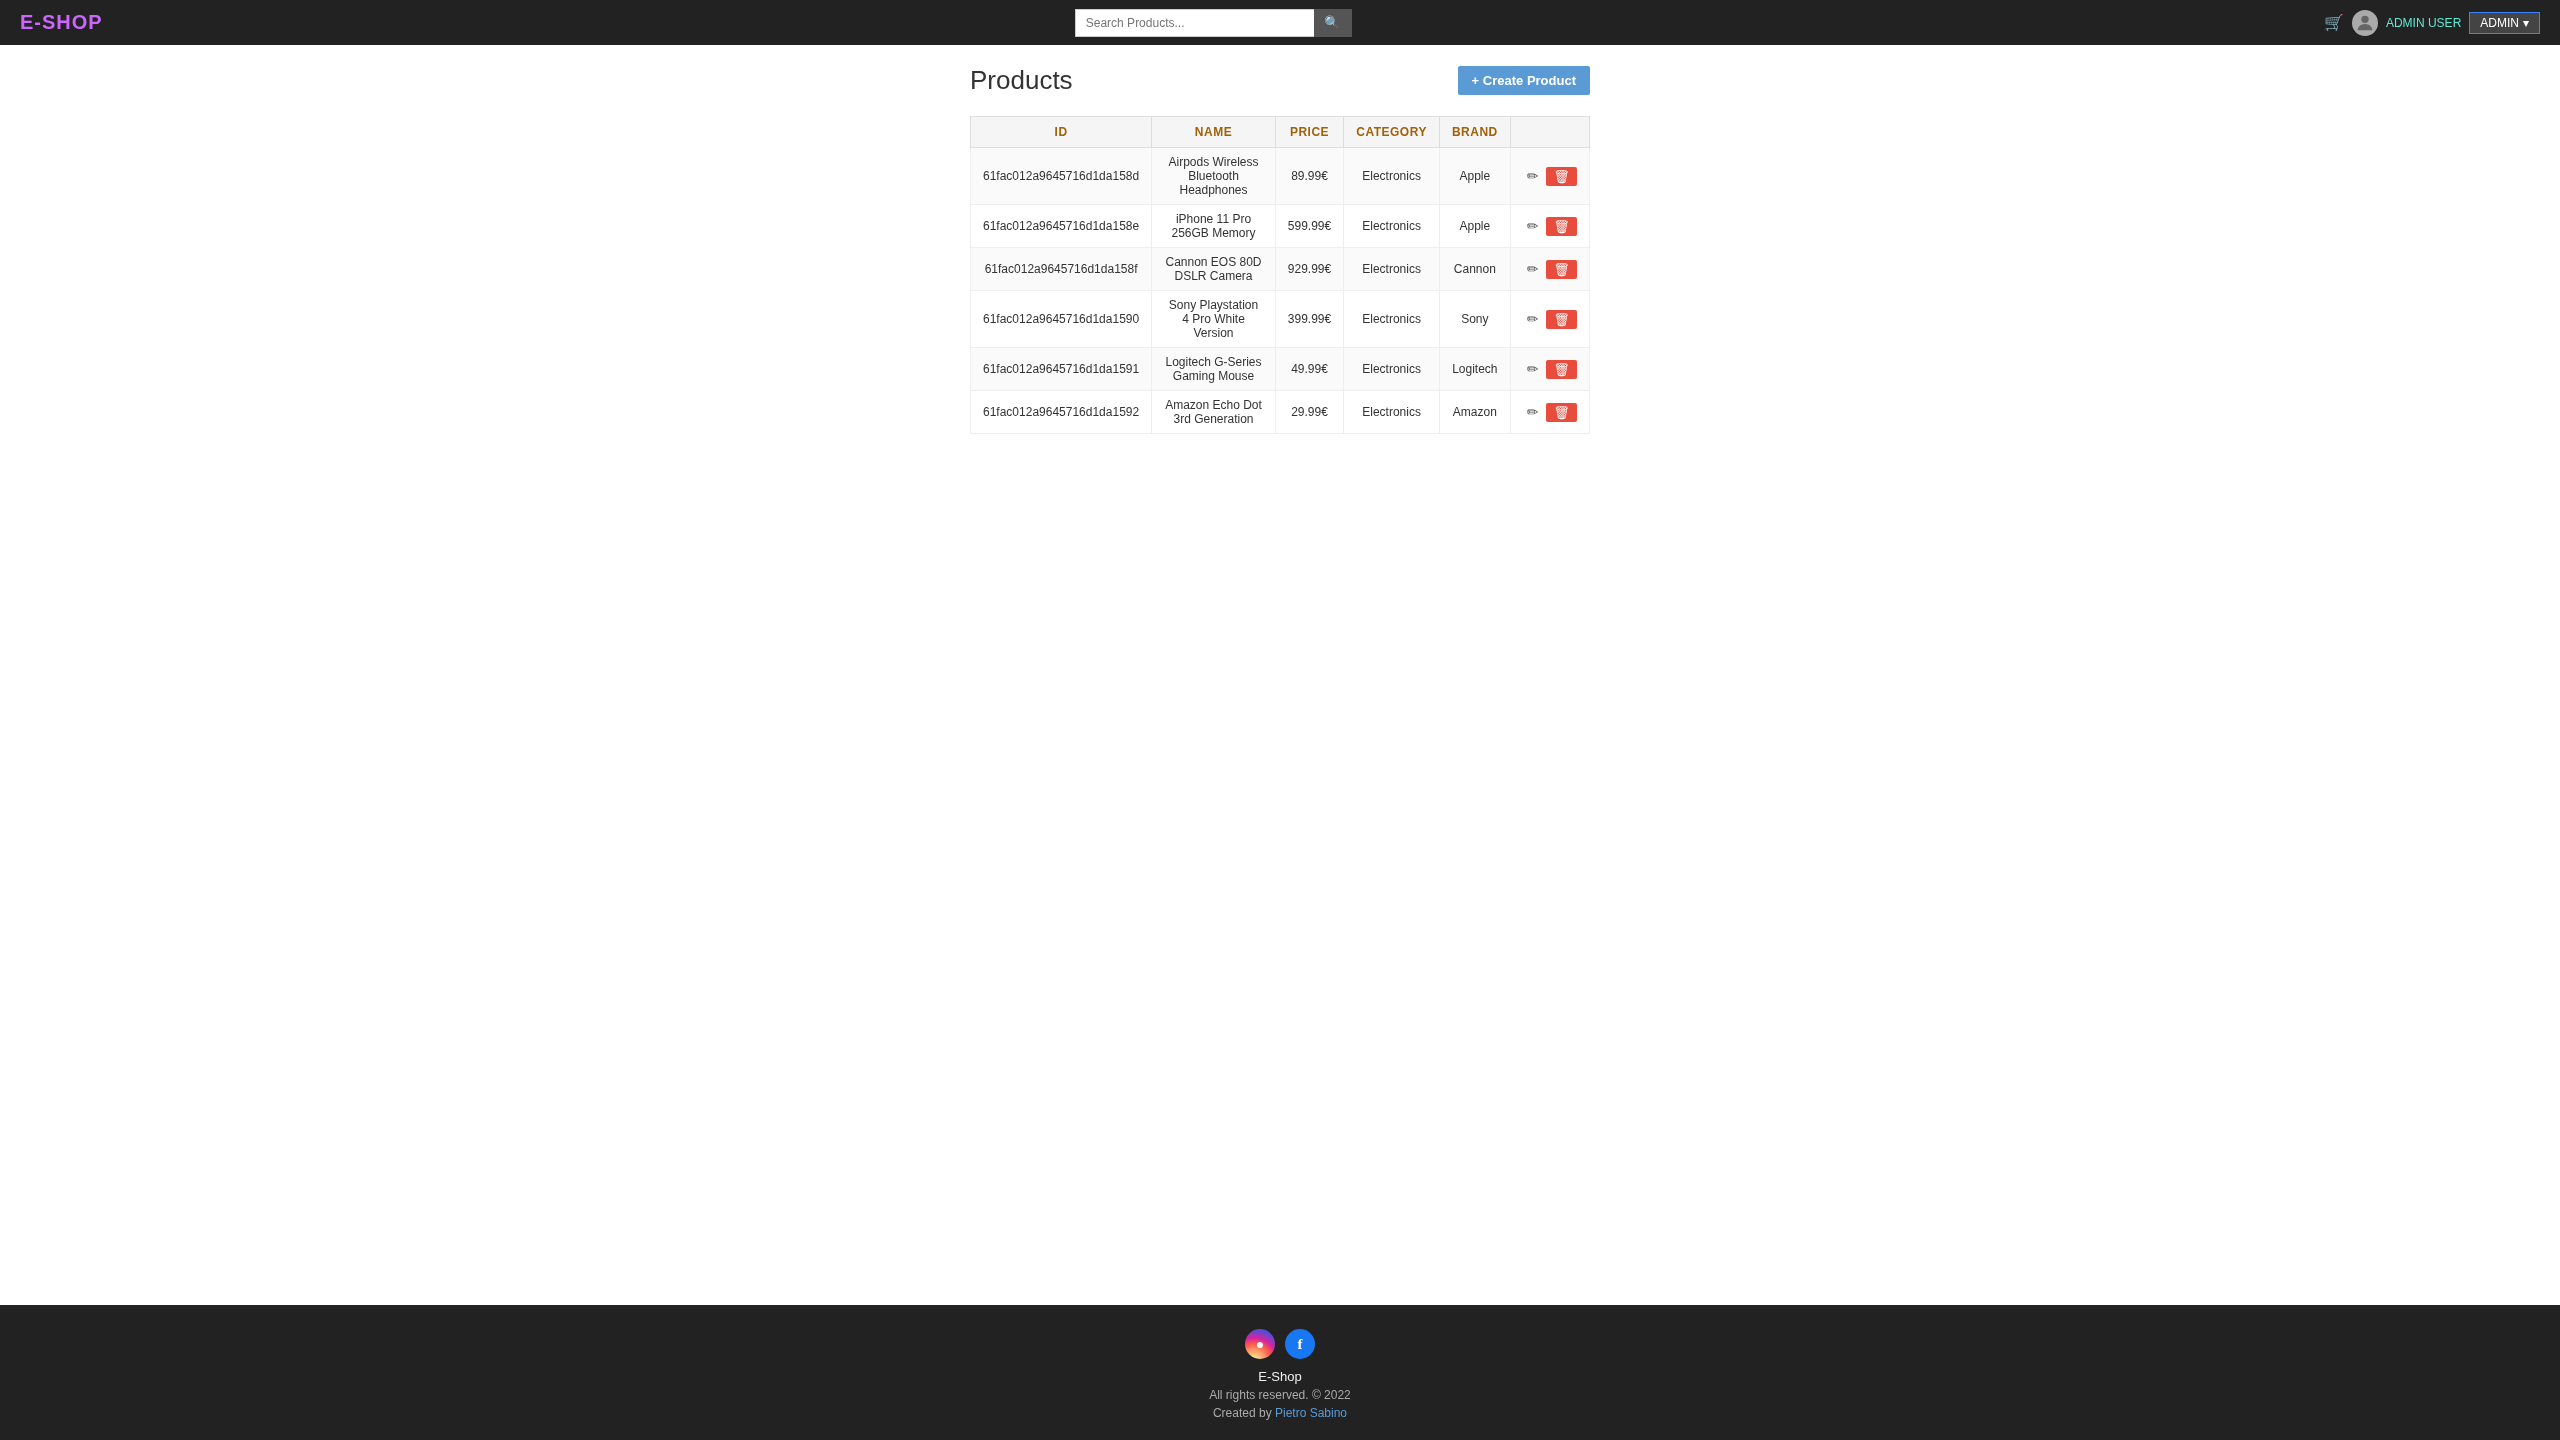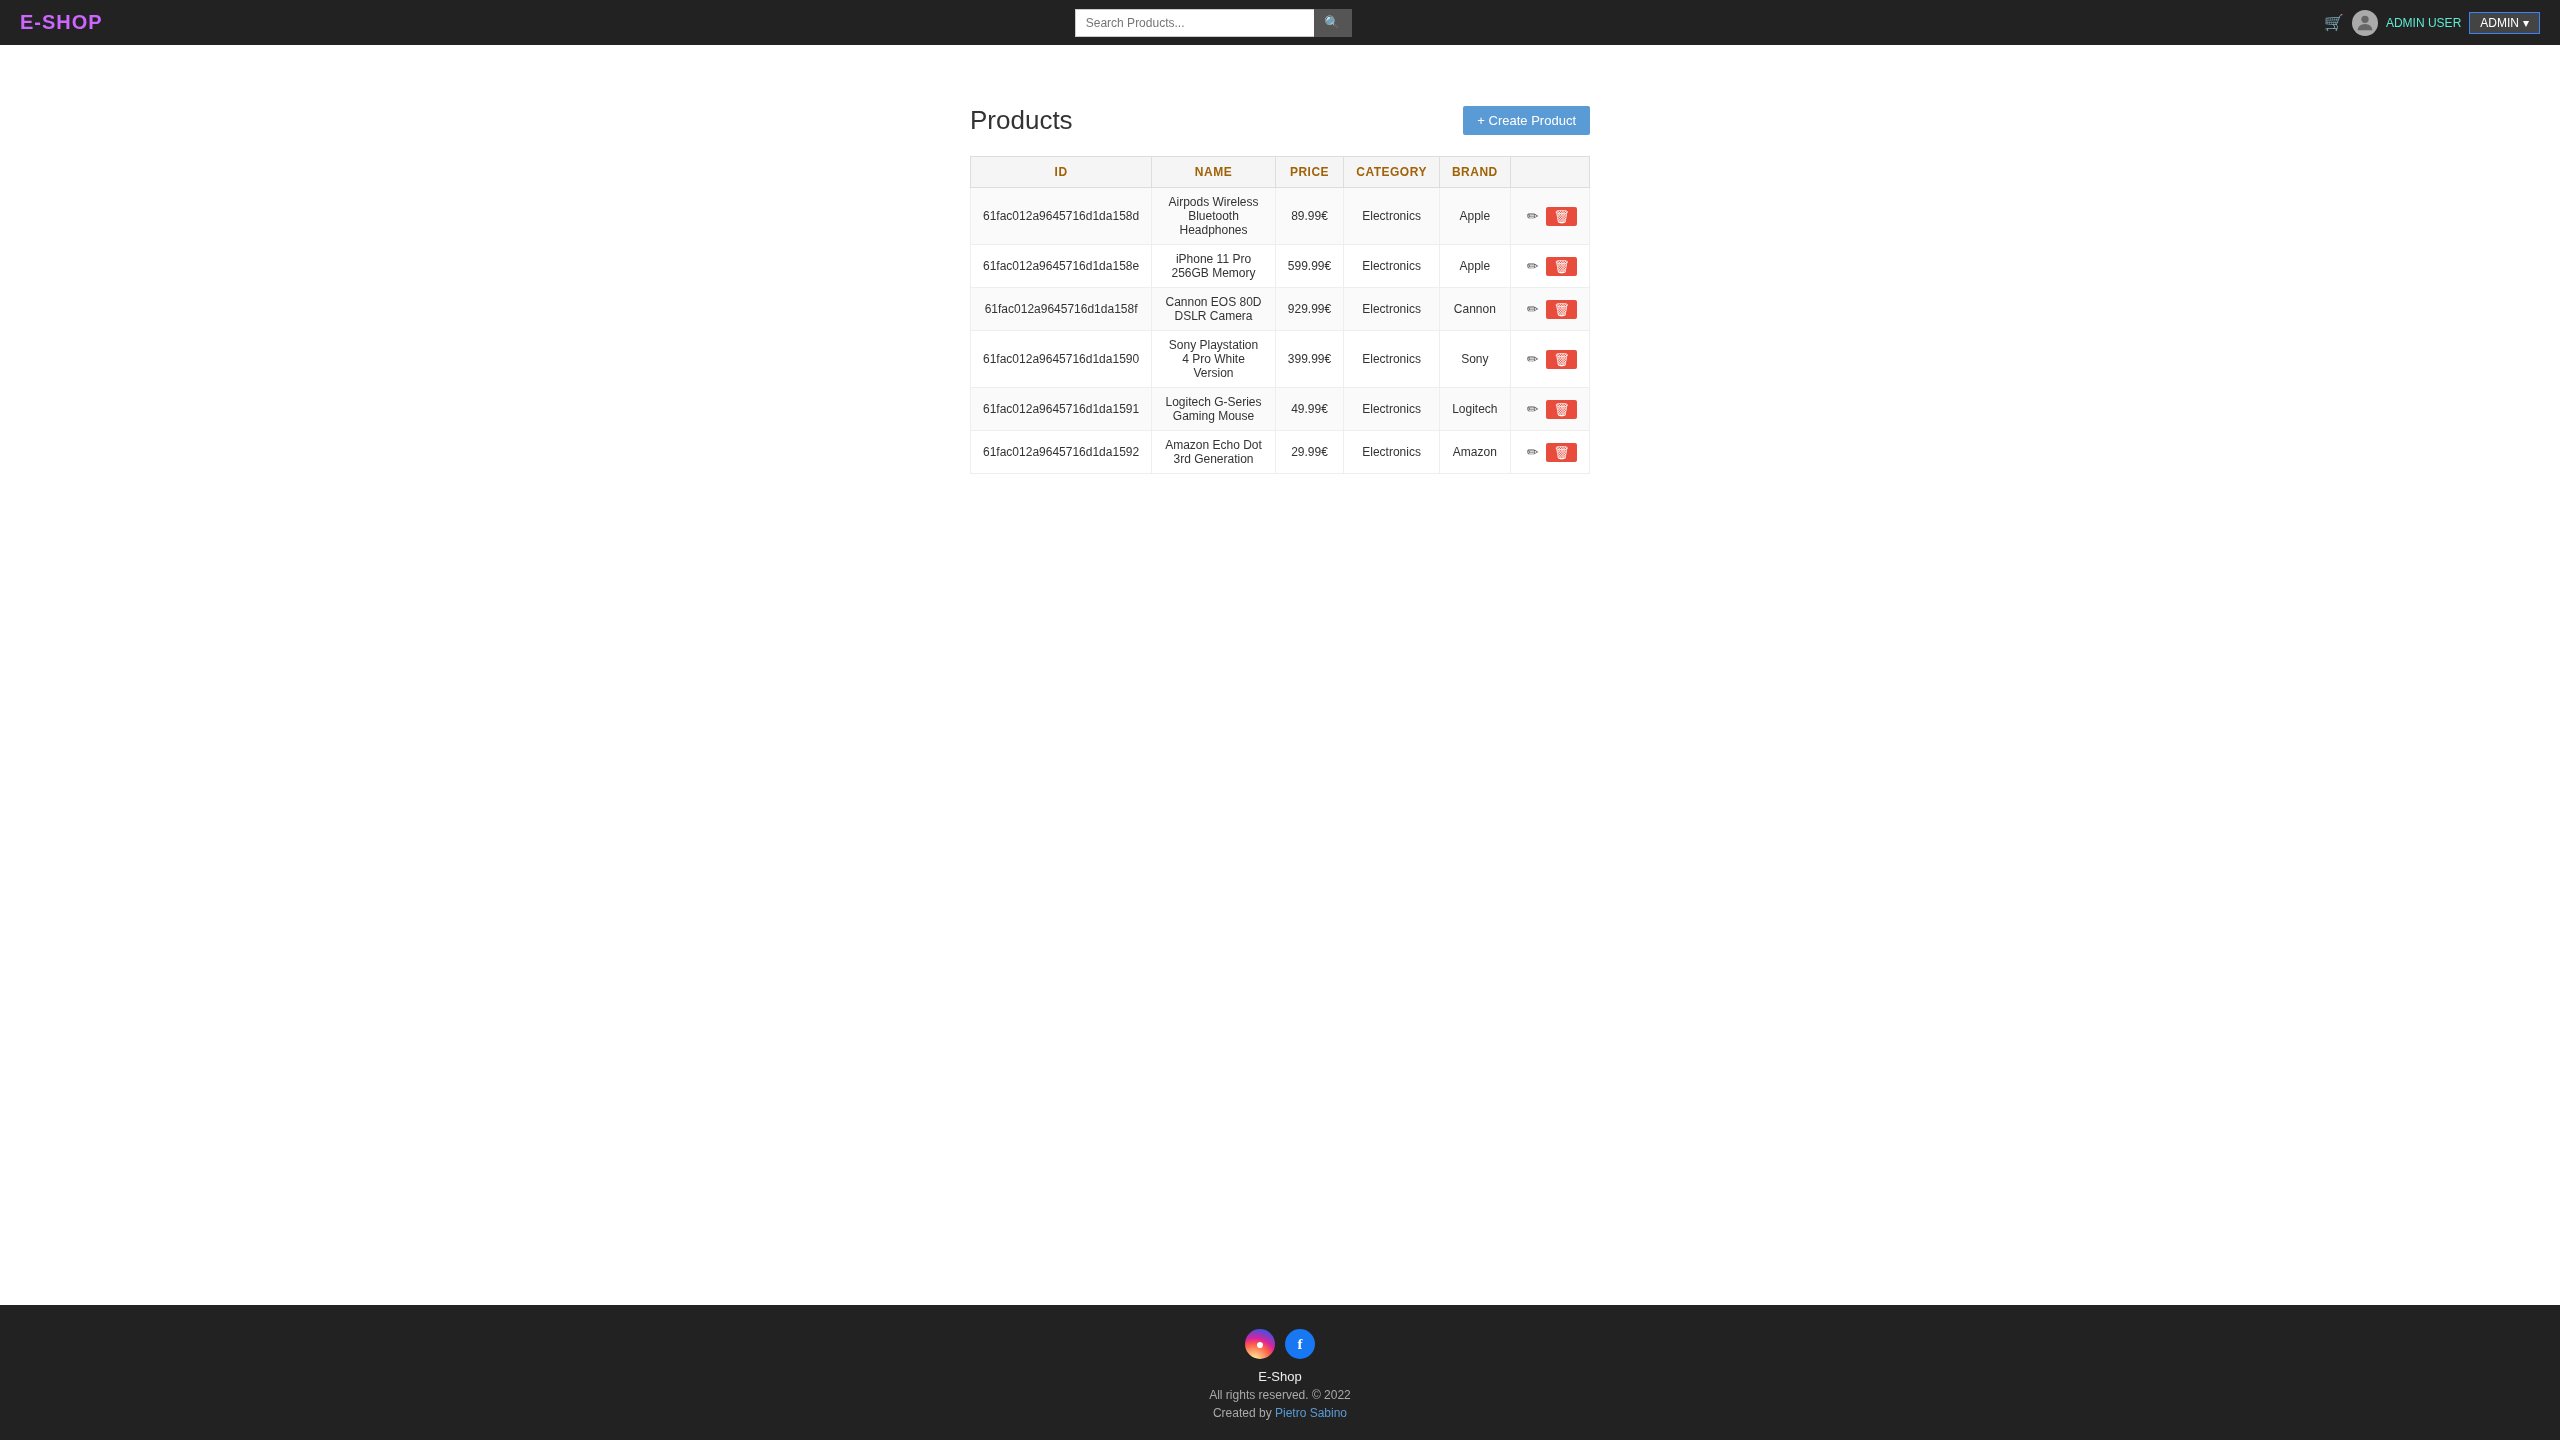--- a/index.html
+++ b/index.html
@@ -75,21 +75,21 @@
       cursor: pointer;
       font-size: 12px;
       display: flex;
       align-items: flex-start;
       gap: 4px;
     }
 
     
     .main-content {
       flex: 1;
-      padding: 60px 60px;
+      padding: 20px 60px;
     }
     .page-header {
       display: flex;
       align-items: center;
       justify-content: space-between;
       margin-bottom: 20px;
     }
     .page-title {
       font-size: 26px;
       font-weight: normal;
@@ -99,20 +99,21 @@
       background: #5b9bd5;
       color: #fff;
       border: none;
       padding: 7px 14px;
       cursor: pointer;
       font-size: 13px;
       display: flex;
       align-items: center;
       gap: 4px;
       border-radius: 2px;
+      font-weight: bold;
     }
 
     
     .products-table {
       width: 100%;
       border-collapse: collapse;
       border: 1px solid #ddd;
     }
     .products-table th {
       background: #f5f5f5;

